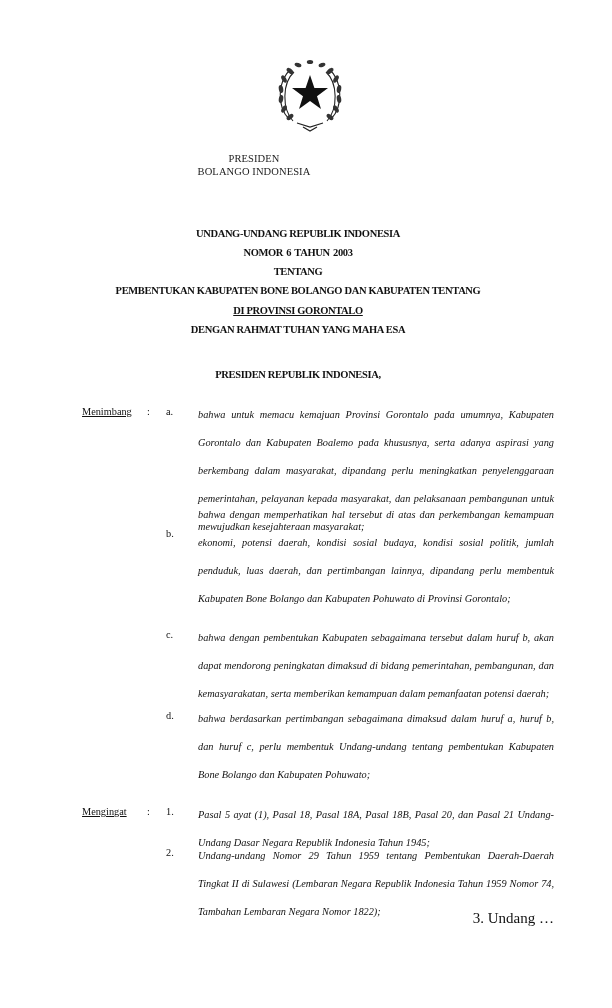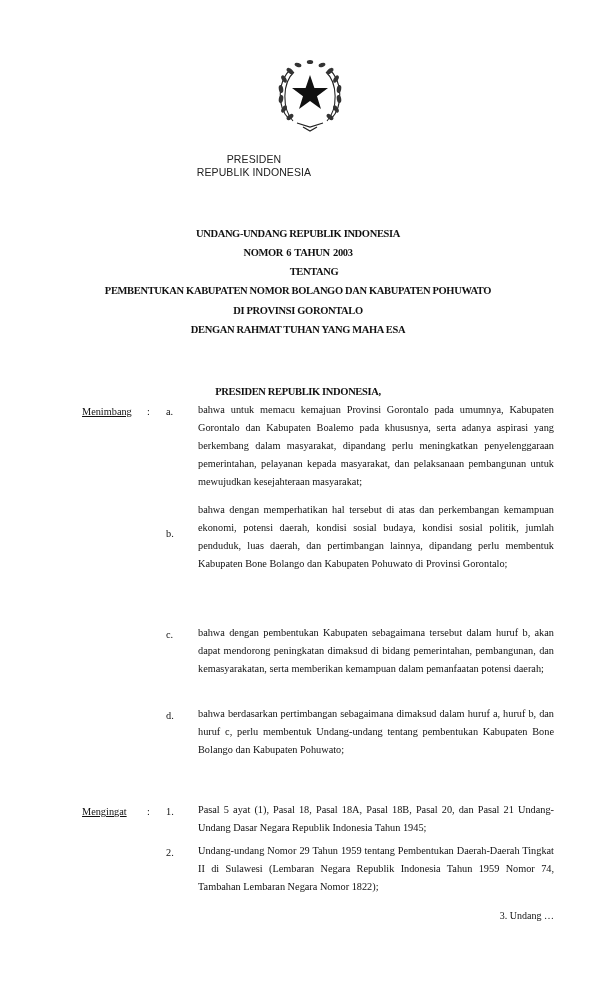--- a/index.html
+++ b/index.html
@@ -1,28 +1,28 @@
 <!DOCTYPE html>
 <html><head>
 <meta charset="utf-8">
 <style>
   html, body { margin: 0; padding: 0; background: #ffffff; }
   body { width: 612px; height: 1008px; position: relative; overflow: hidden;
          font-family: "Liberation Serif", serif; color: #111; }
   .emblem { position: absolute; left: 275px; top: 57px; width: 70px; height: 80px; }
   .header-small { position: absolute; left: 0; width: 508px; text-align: center;
-         font-family: Liberation Sans, sans-serif; font-size: 10.5px; color: #222; letter-spacing: 0.1px; }
+         font-family: Liberation Serif, serif; font-size: 10.5px; color: #222; letter-spacing: 0.1px; }
   .title-line { position: absolute; left: 0; width: 596px; text-align: center;
          font-weight: bold; font-size: 10.5px; letter-spacing: -0.35px; }
   .section-label { position: absolute; font-size: 10.3px; text-decoration: underline; }
   .colon { position: absolute; font-size: 10.3px; }
   .item-marker { position: absolute; font-size: 10.3px; }
   .item-text { position: absolute; left: 198px; width: 356px; text-align: justify;
-         font-size: 10.3px; line-height: 18px; }
-  .footer-next { position: absolute; right: 58px; top: 910px; font-size: 10px; text-align: center; }
+         font-size: 10.3px; line-height: 28px; font-style: italic; }
+  .footer-next { position: absolute; right: 58px; top: 910px; font-size: 15px; text-align: center; }
 </style>
 </head>
 <body>
 
 <div>
 
   <svg class="emblem" viewBox="0 0 70 80">
     <g fill="none" stroke="#222" stroke-width="1.1">
       <path d="M14 62 C2 50 2 24 16 12"></path>
       <path d="M56 62 C68 50 68 24 54 12"></path>
@@ -44,30 +44,30 @@
       <ellipse cx="55" cy="14" rx="2.2" ry="4" transform="rotate(50 55 14)"></ellipse>
       <ellipse cx="23" cy="8" rx="2" ry="3.5" transform="rotate(-70 23 8)"></ellipse>
       <ellipse cx="47" cy="8" rx="2" ry="3.5" transform="rotate(70 47 8)"></ellipse>
       <ellipse cx="35" cy="5" rx="2" ry="3.2" transform="rotate(90 35 5)"></ellipse>
     </g>
     <polygon fill="#111" points="35,18 39.4,31 53,31 42,39.2 46,52 35,44 24,52 28,39.2 17,31 30.6,31"></polygon>
     <path d="M22 66 L35 70 L48 66 M28 70 L35 74 L42 70" stroke="#222" stroke-width="1.2" fill="none"></path>
   </svg>
 
   <div class="header-small" style="top:153px;">PRESIDEN</div>
-  <div class="header-small" style="top:166px;">REPUBLIK INDONESIA</div>
+  <div class="header-small" style="top:166px;">BOLANGO INDONESIA</div>
 
   <div class="title-line" style="top:228px;">UNDANG-UNDANG REPUBLIK INDONESIA</div>
   <div class="title-line" style="top:247px; word-spacing:1px;text-align:center;">NOMOR  6  TAHUN 2003</div>
-  <div class="title-line" style="top:266px;margin-left:16px;">TENTANG</div>
-  <div class="title-line" style="top:285px;">PEMBENTUKAN KABUPATEN NOMOR BOLANGO DAN KABUPATEN POHUWATO</div>
-  <div class="title-line" style="top:305px;">DI PROVINSI GORONTALO</div>
+  <div class="title-line" style="top:266px;">TENTANG</div>
+  <div class="title-line" style="top:285px;">PEMBENTUKAN KABUPATEN BONE BOLANGO DAN KABUPATEN TENTANG</div>
+  <div class="title-line" style="top:305px;text-decoration:underline;">DI PROVINSI GORONTALO</div>
   <div class="title-line" style="top:324px;">DENGAN RAHMAT TUHAN YANG MAHA ESA</div>
 
-  <div class="title-line" style="top:386px;">PRESIDEN REPUBLIK INDONESIA,</div>
+  <div class="title-line" style="top:369px;">PRESIDEN REPUBLIK INDONESIA,</div>
 
   <div class="section-label" style="left:82px; top:406px;">Menimbang</div>
   <div class="colon" style="left:147px; top:406px;">:</div>
 
   <div class="item-marker" style="left:166px; top:406px;">a.</div>
   <div class="item-text" style="top:401px;">bahwa untuk memacu kemajuan Provinsi Gorontalo pada umumnya, Kabupaten Gorontalo dan Kabupaten Boalemo pada khususnya, serta adanya aspirasi yang berkembang dalam masyarakat, dipandang perlu meningkatkan penyelenggaraan pemerintahan, pelayanan kepada masyarakat, dan pelaksanaan pembangunan untuk mewujudkan kesejahteraan masyarakat;</div>
 
   <div class="item-marker" style="left:166px; top:528px;">b.</div>
   <div class="item-text" style="top:501px;">bahwa dengan memperhatikan hal tersebut di atas dan perkembangan kemampuan ekonomi, potensi daerah, kondisi sosial budaya, kondisi sosial politik, jumlah penduduk, luas daerah, dan pertimbangan lainnya, dipandang perlu membentuk Kabupaten Bone Bolango dan Kabupaten Pohuwato di Provinsi Gorontalo;</div>
 

